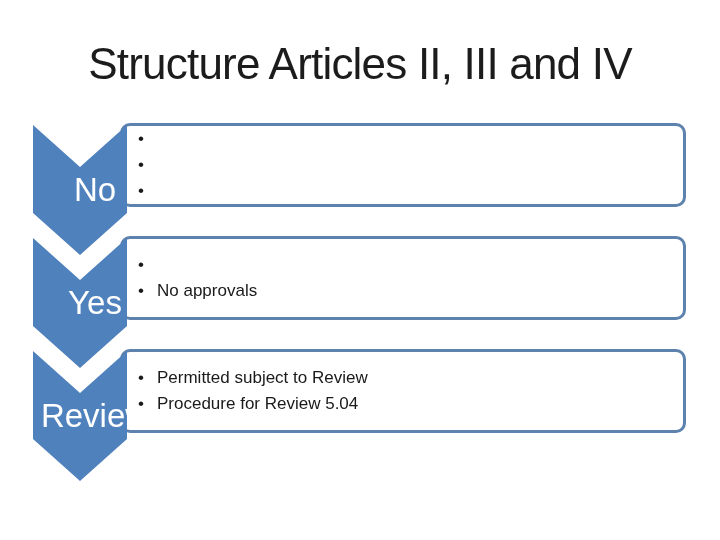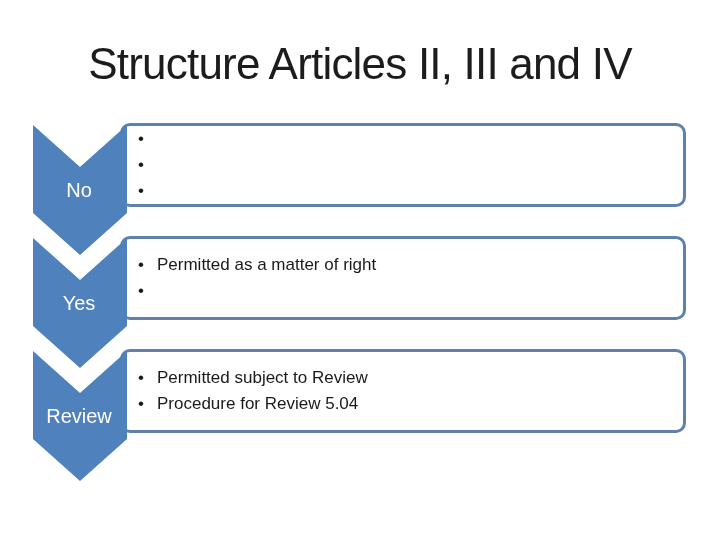--- a/index.html
+++ b/index.html
@@ -60,28 +60,28 @@
   }
   .chevron-svg {
     position: absolute;
     left: 33px;
     width: 94px;
     height: 130px;
     display: block;
   }
   .chevron-label {
     position: absolute;
-    left: 32px;
+    left: 48px;
     width: 94px;
     height: 46px;
     display: flex;
     align-items: center;
     justify-content: center;
     color: var(--label-text, #ffffff);
-    font-size: 20px;
+    font-size: 33px;
     line-height: 28px;
     white-space: nowrap;
   }
 </style>
 </head>
 <body>
 
 <div class="slide">
 
   <h1 class="title">Structure Articles II, III and IV</h1>
@@ -100,24 +100,24 @@
       </div>
     </div>
     <svg class="chevron-svg" style="top:125px" viewBox="0 0 94 130">
       <polygon points="0,0 47,42 94,0 94,88 47,130 0,88" fill="#4f81bd"></polygon>
     </svg>
     <div class="chevron-label" style="top:167px">No</div>
 
     <div class="content-box" style="top:236px">
       <div class="bullet-line">
         <span class="bullet-marker">•</span>
-        <span>Permitted as a matter of right</span>
       </div>
       <div class="bullet-line">
         <span class="bullet-marker">•</span>
+        <span>No approvals</span>
       </div>
     </div>
     <svg class="chevron-svg" style="top:238px" viewBox="0 0 94 130">
       <polygon points="0,0 47,42 94,0 94,88 47,130 0,88" fill="#4f81bd"></polygon>
     </svg>
     <div class="chevron-label" style="top:280px">Yes</div>
 
     <div class="content-box" style="top:349px">
       <div class="bullet-line">
         <span class="bullet-marker">•</span>

